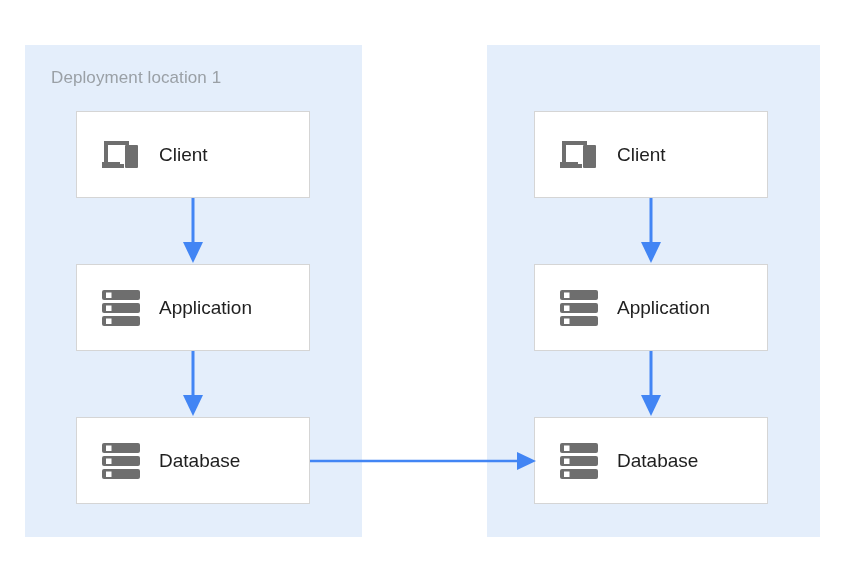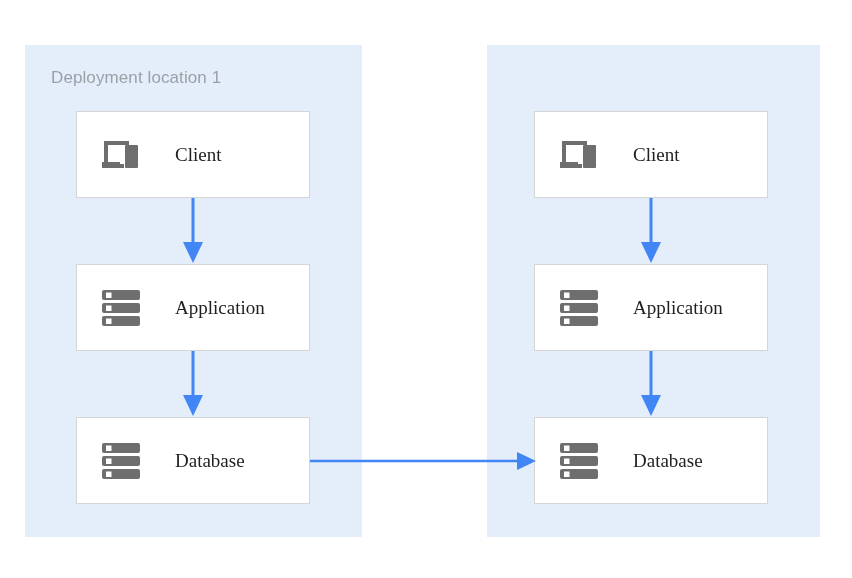--- a/index.html
+++ b/index.html
@@ -32,24 +32,24 @@
     display:flex;
     align-items:center;
     padding-left:22px;
   }
   .card .icon{
     width:44px;height:44px;
     flex:0 0 44px;
     display:flex;align-items:center;justify-content:center;
   }
   .card .label{
-    margin-left:32px;
+    margin-left:16px;
     font-size:19px;
     color:#1f1f1f;
-    font-family:Liberation Serif, serif;
+    font-family:Liberation Sans, sans-serif;
     white-space:nowrap;
   }
 
   .arrow{position:absolute;}
   svg{display:block;overflow:visible;}
 </style>
 </head>
 <body>
 
 <div id="canvas">

